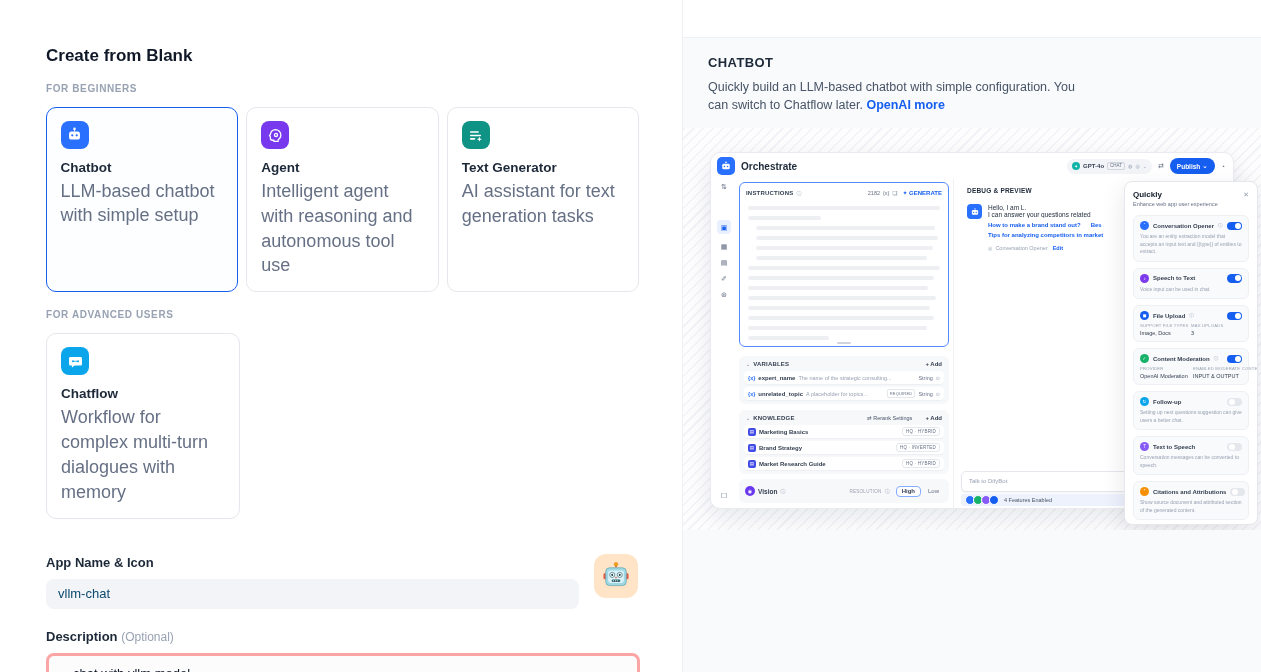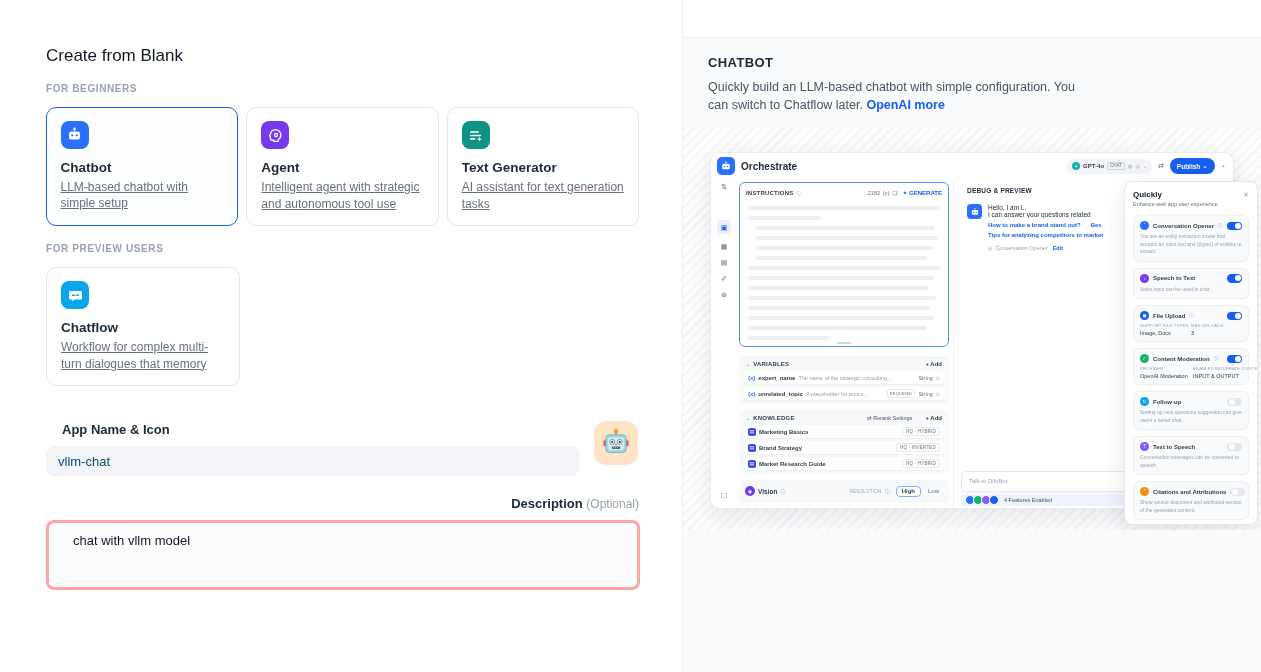--- a/index.html
+++ b/index.html
@@ -1,36 +1,36 @@
 <!DOCTYPE html>
 <html><head>
 <meta charset="utf-8">
 <style>
   html,body{margin:0;padding:0;background:#fff;}
   body{font-family:"Liberation Sans","DejaVu Sans",sans-serif;-webkit-font-smoothing:antialiased;}
   .app{width:1261px;height:672px;display:flex;overflow:hidden;position:relative;background:#fff;}
 
   
   .left{width:683px;box-sizing:border-box;padding:46px 43px 0 46px;background:#fff;border-right:1px solid #eef0f3;position:relative;}
-  .title{font-size:17px;font-weight:400;color:#101828;}
+  .title{font-size:17px;font-weight:700;color:#101828;}
   .choose{font-size:13px;font-weight:700;color:#1d2939;margin-top:30px;}
   .group{font-size:10px;font-weight:600;color:#98a2b3;letter-spacing:.6px;margin-top:17px;}
   .cards{display:flex;gap:8px;margin-top:13px;}
   .card{width:194px;box-sizing:border-box;background:#fff;border:1px solid #e4e7ec;border-radius:10px;padding:13px 14px;cursor:pointer;}
   .card.selected{border:1.5px solid #155eef;padding:12.5px 13.5px;background:#fdfeff;}
   .tile{width:28px;height:28px;border-radius:8px;display:flex;align-items:center;justify-content:center;}
   .card-title{font-size:13.5px;font-weight:700;color:#1d2939;margin-top:11px;}
-  .card-desc{font-size:12px;color:#667085;line-height:1.38;margin-top:4px;text-decoration:underline;}
+  .card-desc{font-size:18px;color:#667085;line-height:1.38;margin-top:4px;}
 
   .name-block{position:relative;margin-top:36px;width:594px;}
-  .field-label{font-size:13px;font-weight:700;color:#1d2939;margin-left:16px;}
+  .field-label{font-size:13px;font-weight:700;color:#1d2939;}
   .field-label .opt{font-weight:400;color:#98a2b3;font-size:12px;}
   .name-input{margin-top:9px;width:533px;height:30px;box-sizing:border-box;background:#f2f4f7;border:none;border-radius:8px;padding:0 12px;font-size:13px;color:#0c4a6e;font-family:inherit;outline:none;}
   .emoji-tile{position:absolute;top:-1px;right:2px;width:44px;height:44px;border-radius:12px;background:#ffe4c7;display:flex;align-items:center;justify-content:center;cursor:pointer;}
-  .desc-label{margin-top:20px;text-align:right;}
+  .desc-label{margin-top:20px;}
   .textarea{margin-top:9px;width:594px;height:70px;box-sizing:border-box;background:#fcfcfd;border:3px solid #fca5a5;border-radius:8px;padding:9px 24px;font-size:13px;color:#101828;font-family:inherit;resize:none;outline:none;line-height:1.4;}
 
   
   .right{width:578px;background:#f9fafb;display:flex;flex-direction:column;}
   .top-strip{height:37px;background:#fff;border-bottom:1px solid #f0f1f4;}
   .panel-head{padding:17px 40px 14px 25px;}
   .ptag{font-size:13px;font-weight:700;color:#1d2939;letter-spacing:.4px;}
   .pblurb{font-size:12.5px;color:#475467;line-height:1.45;margin-top:8px;max-width:370px;}
   .learn{color:#155eef;font-weight:600;cursor:pointer;text-decoration:none;}
   .stage{position:relative;height:402px;background:#fdfdfe;background-image:repeating-linear-gradient(135deg,#f2f3f6 0 1.5px,transparent 1.5px 7px);overflow:hidden;}
@@ -152,49 +152,49 @@
       </div>
       <div class="card">
         <div class="tile" style="background:#7839ee">
           <svg width="17" height="17" viewBox="0 0 20 20">
               <path d="M10 3.2a6.3 6.3 0 0 1 6.3 6.3c0 2.4-1.3 4.4-3.2 5.5v2h-5v-1.4H6.3A2.3 2.3 0 0 1 4 13.3v-1.6L2.9 10 4 8.8A6.3 6.3 0 0 1 10 3.2z" fill="none" stroke="#fff" stroke-width="1.5" stroke-linejoin="round"></path>
               <circle cx="10.6" cy="9.4" r="1.9" fill="none" stroke="#fff" stroke-width="1.4"></circle>
               <circle cx="10.6" cy="9.4" r="0.7" fill="#fff"></circle>
             </svg>
         </div>
         <div class="card-title">Agent</div>
-        <div class="card-desc">Intelligent agent with strategic and autonomous tool use</div>
+        <div class="card-desc">Intelligent agent with reasoning and autonomous tool use</div>
       </div>
       <div class="card">
         <div class="tile" style="background:#0e9384">
           <svg width="17" height="17" viewBox="0 0 20 20">
               <rect x="3.4" y="5" width="10.6" height="1.9" rx="0.95" fill="#fff"></rect>
               <rect x="3.4" y="9" width="13.2" height="1.9" rx="0.95" fill="#fff"></rect>
               <rect x="3.4" y="13" width="6.4" height="1.9" rx="0.95" fill="#fff"></rect>
               <path d="M14.6 11.4l.85 2.05 2.05.85-2.05.85-.85 2.05-.85-2.05-2.05-.85 2.05-.85z" fill="#fff"></path>
             </svg>
         </div>
         <div class="card-title">Text Generator</div>
         <div class="card-desc">AI assistant for text generation tasks</div>
       </div>
     </div>
 
-    <div class="group">FOR PREVIEW USERS</div>
+    <div class="group">FOR ADVANCED USERS</div>
     <div class="cards">
       <div class="card">
         <div class="tile" style="background:#0ba5ec">
           <svg width="17" height="17" viewBox="0 0 20 20">
               <path d="M4 4.6h12a1.6 1.6 0 0 1 1.6 1.6v7a1.6 1.6 0 0 1-1.6 1.6H9l-3.2 2.4v-2.4H4A1.6 1.6 0 0 1 2.4 13.2v-7A1.6 1.6 0 0 1 4 4.6z" fill="#fff"></path>
               <circle cx="7" cy="9.7" r="1.2" fill="#0ba5ec"></circle>
               <circle cx="13" cy="9.7" r="1.2" fill="#0ba5ec"></circle>
               <rect x="7.6" y="9.2" width="4.8" height="1" fill="#0ba5ec"></rect>
             </svg>
         </div>
         <div class="card-title">Chatflow</div>
-        <div class="card-desc">Workflow for complex multi-turn dialogues that memory</div>
+        <div class="card-desc">Workflow for complex multi-turn dialogues with memory</div>
       </div>
     </div>
 
     <div class="name-block">
       <div class="field-label">App Name &amp; Icon</div>
       <input class="name-input" value="vllm-chat" style="">
       <div class="emoji-tile">
         <svg width="30" height="30" viewBox="0 0 32 32">
           <rect x="15.3" y="3.8" width="1.4" height="3.4" fill="#c9561f"></rect>
           <circle cx="16" cy="3.4" r="1.9" fill="#f59e0b" stroke="#d97706" stroke-width="0.5"></circle>

